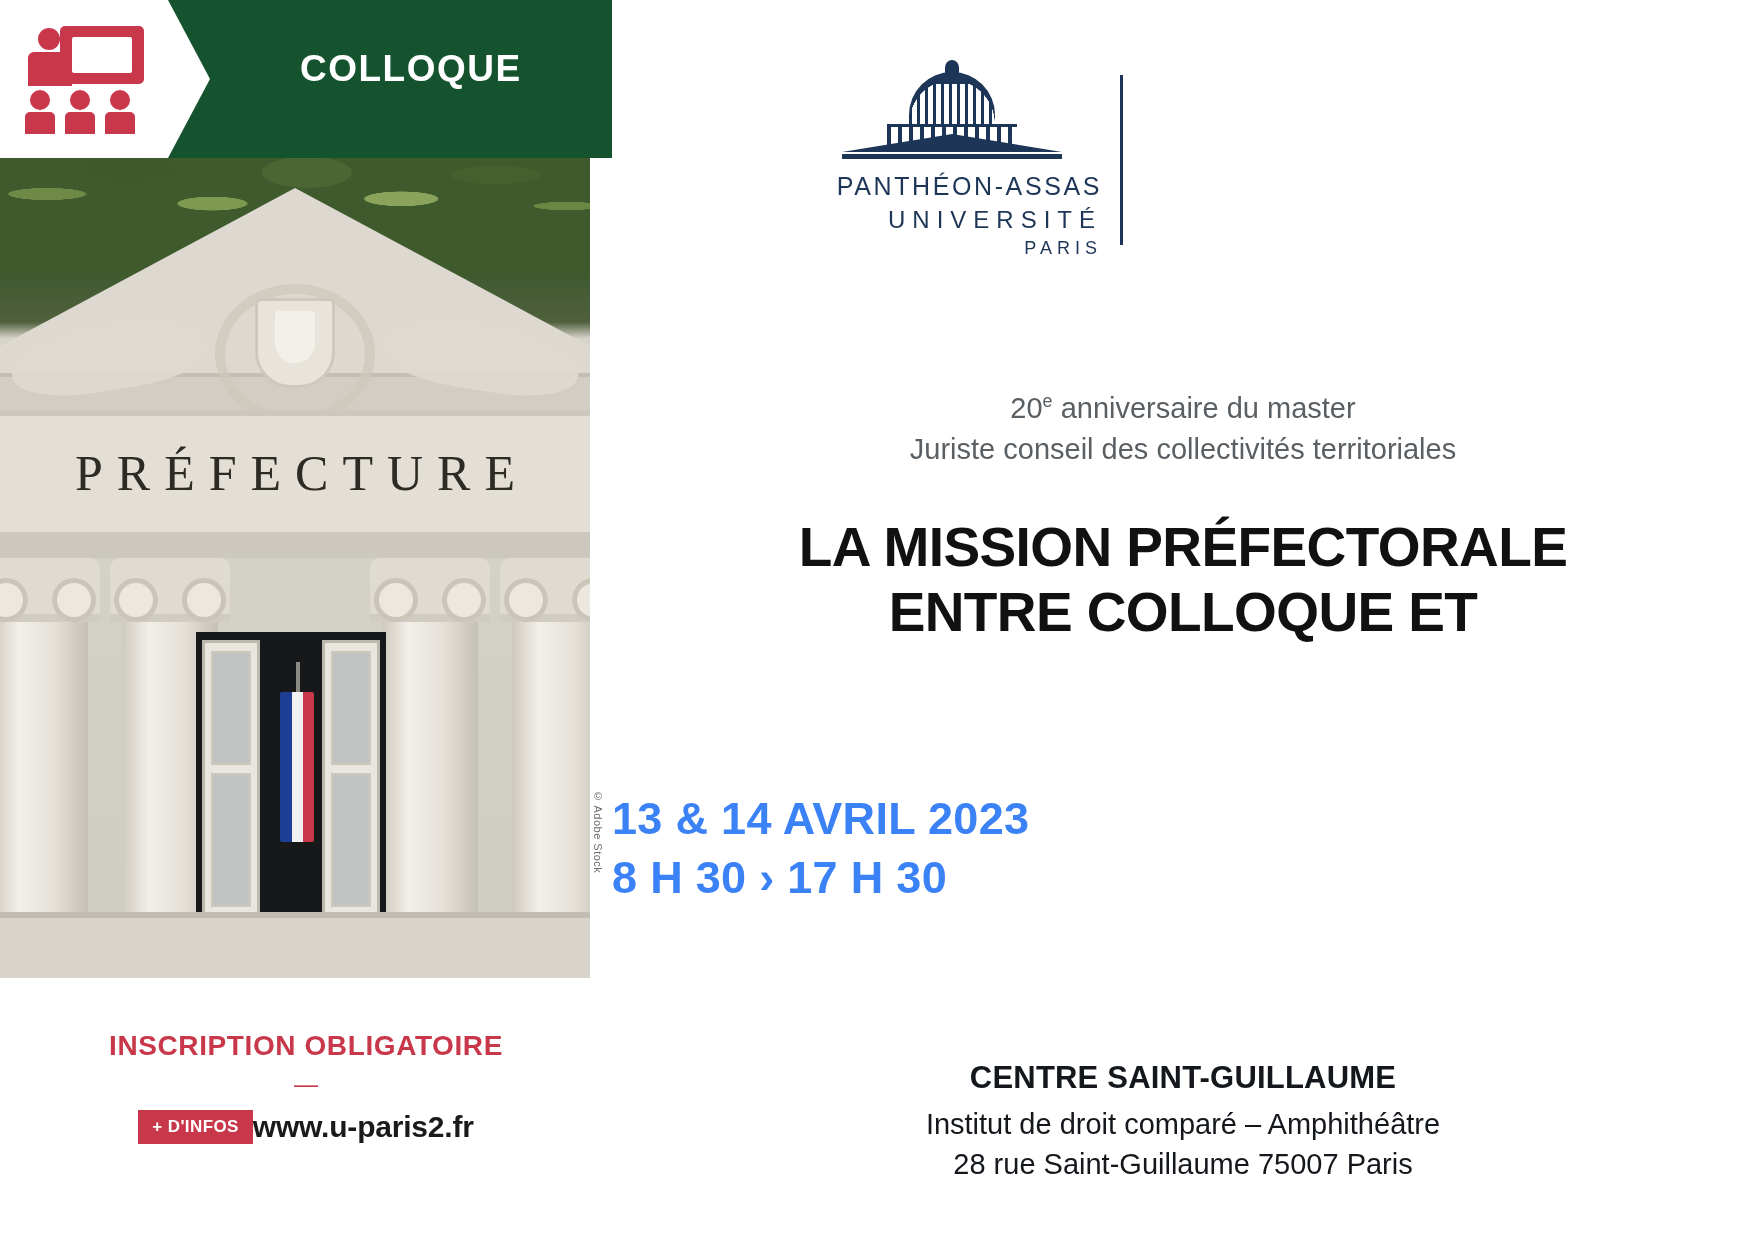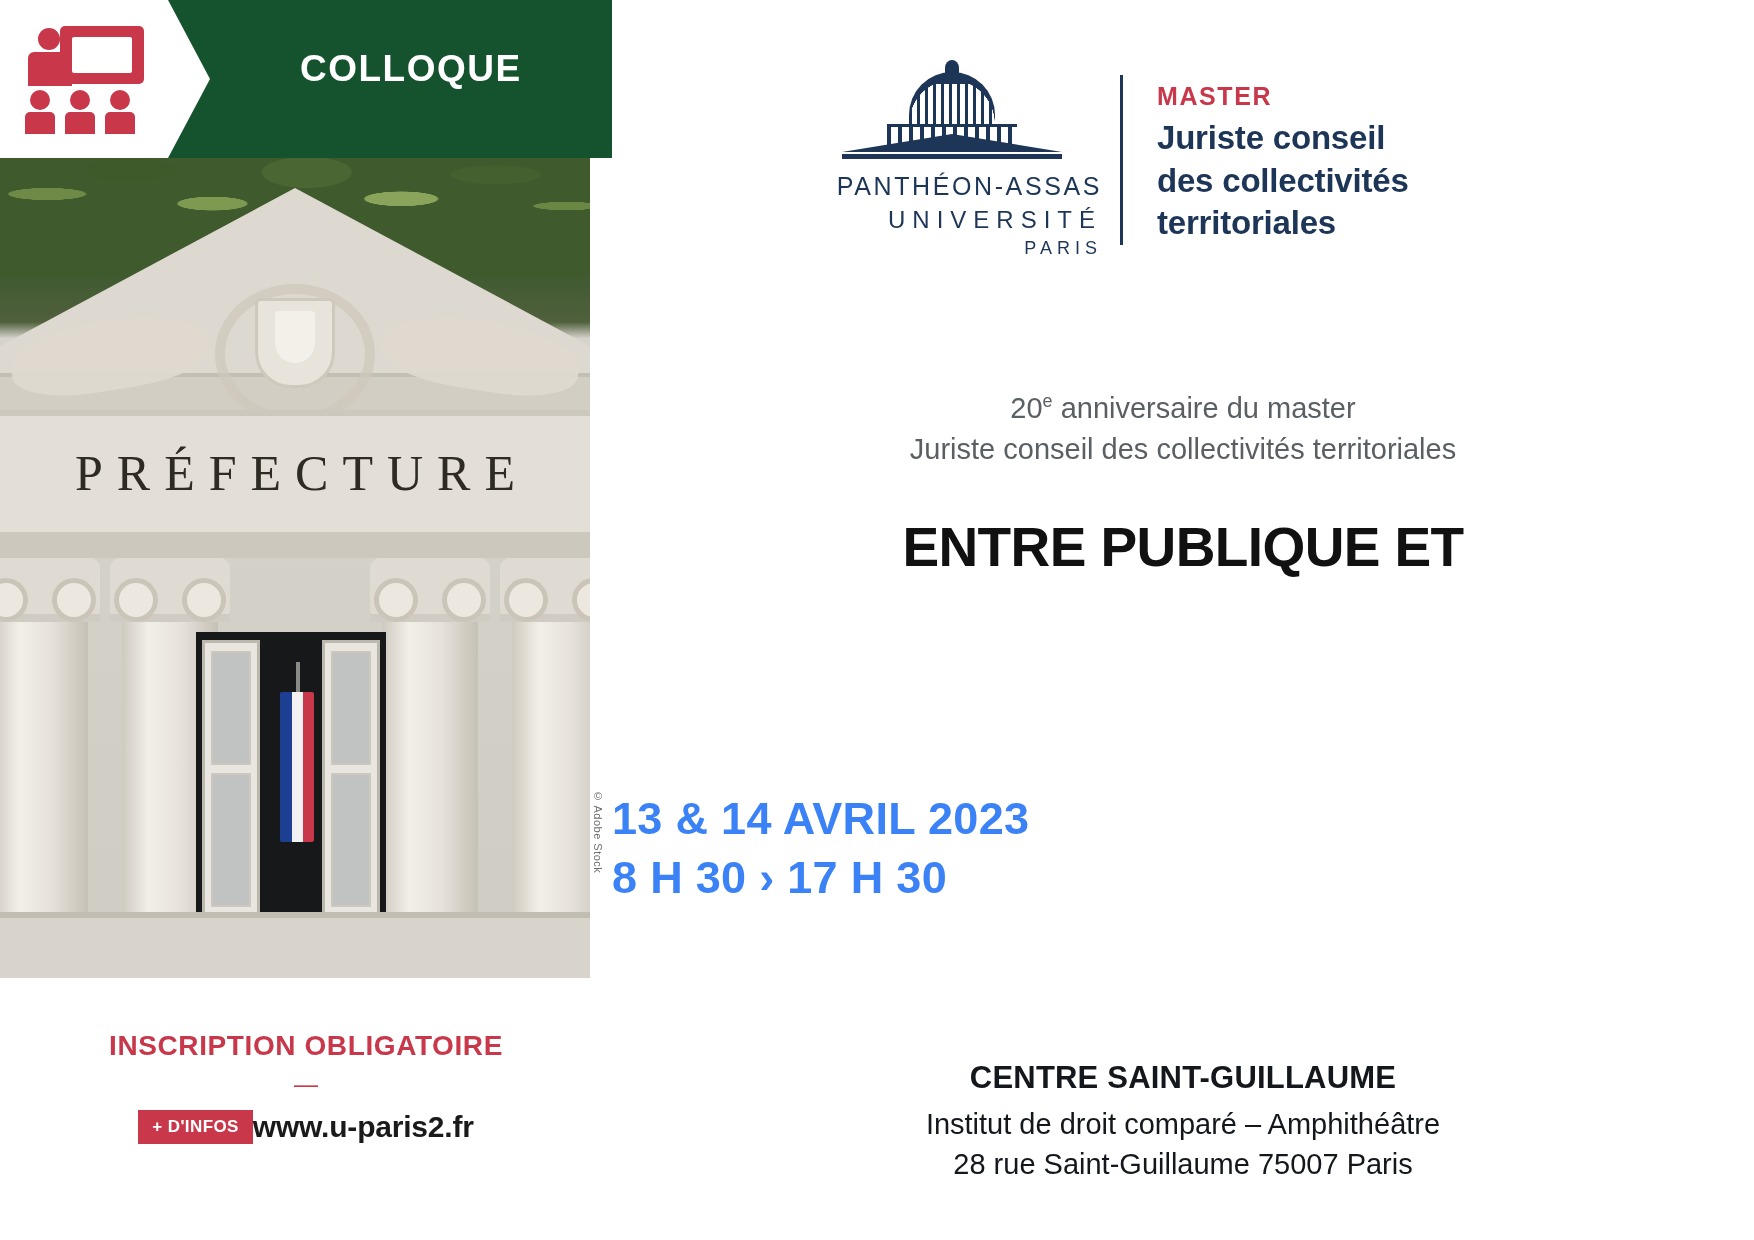--- a/index.html
+++ b/index.html
@@ -695,37 +695,30 @@
       </div>
       <div class="assas-name">
         <div class="l1">PANTHÉON-ASSAS</div>
         <div class="l2">UNIVERSITÉ</div>
         <div class="l3">PARIS</div>
       </div>
     </div>
 
     <div class="logo-divider"></div>
 
-    <div class="master-block">
-      <div class="master-kicker">MASTER</div>
-      <div class="master-title">
-        <div>Juriste conseil</div>
-        <div>des collectivités</div>
-        <div>territoriales</div>
-      </div>
-    </div>
   </div>
 
   <div class="subtitle">
     <div><span>20</span><sup>e</sup><span> anniversaire du master</span></div>
     <div>Juriste conseil des collectivités territoriales</div>
   </div>
 
   <div class="main-title">
-    <div>ENTRE PUBLIQUE ET</div>
+    <div>LA MISSION PRÉFECTORALE</div>
+    <div>ENTRE COLLOQUE ET</div>
   </div>
 
   <div class="date-block">
     <div>13 &amp; 14 AVRIL 2023</div>
     <div>8 H 30 › 17 H 30</div>
   </div>
 
   <div class="venue">
     <div class="venue-name">CENTRE SAINT-GUILLAUME</div>
     <div class="venue-line">Institut de droit comparé – Amphithéâtre</div>

